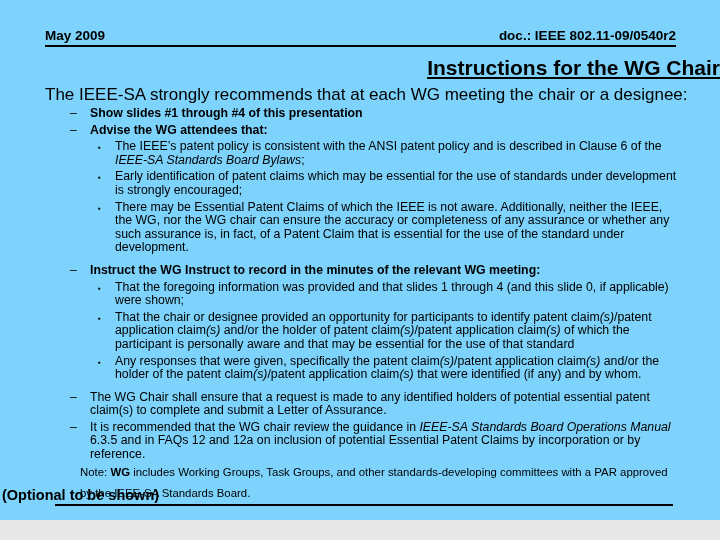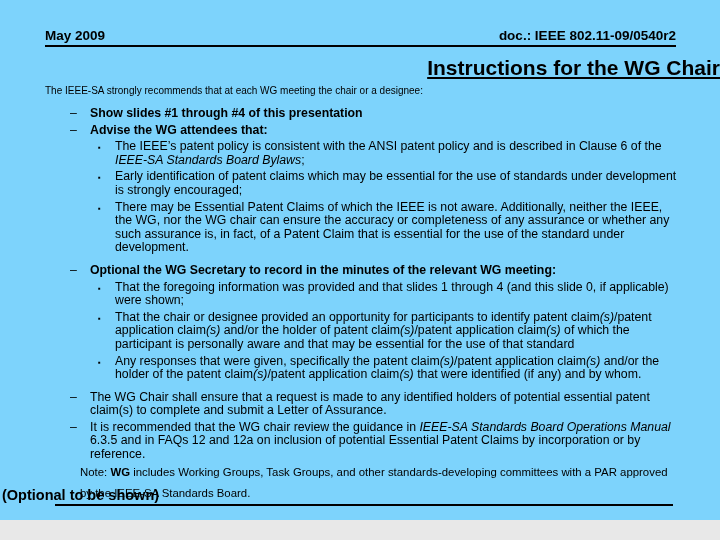--- a/index.html
+++ b/index.html
@@ -25,21 +25,21 @@
   
   .title{
     position:absolute;top:56px;left:0;right:0;
     text-align:right;
     font-size:21px;font-weight:bold;
     text-decoration:underline;
   }
   
   .intro{
     position:absolute;top:85px;left:45px;right:30px;
-    font-size:10px;
+    font-size:17px;
   }
   
   .body{
     position:absolute;top:104px;left:45px;width:632px;
     font-size:12.3px;line-height:13.6px;
   }
   .li{position:relative;margin-top:3px;}
   .li.gap{margin-top:9px;}
   .li.bold .text{font-weight:bold;}
   .marker{position:absolute;top:0;}
@@ -101,21 +101,21 @@
       <div class="li level2">
         <span class="marker">▪</span>
         <span class="text"><span>Early identification of patent claims which may be essential for the use of standards under development is strongly encouraged;</span></span>
       </div>
       <div class="li level2">
         <span class="marker">▪</span>
         <span class="text"><span>There may be Essential Patent Claims of which the IEEE is not aware. Additionally, neither the IEEE, the WG, nor the WG chair can ensure the accuracy or completeness of any assurance or whether any such assurance is, in fact, of a Patent Claim that is essential for the use of the standard under development.</span></span>
       </div>
       <div class="li level1 gap bold">
         <span class="marker">–</span>
-        <span class="text"><span>Optional the WG Secretary to record in the minutes of the relevant WG meeting:</span></span>
+        <span class="text"><span>Instruct the WG Instruct to record in the minutes of the relevant WG meeting:</span></span>
       </div>
       <div class="li level2">
         <span class="marker">▪</span>
         <span class="text"><span>That the foregoing information was provided and that slides 1 through 4 (and this slide 0, if applicable) were shown;</span></span>
       </div>
       <div class="li level2">
         <span class="marker">▪</span>
         <span class="text"><span>That the chair or designee provided an opportunity for participants to identify patent claim</span><span style="font-style: italic;">(s)</span><span>/patent application claim</span><span style="font-style: italic;">(s)</span><span> and/or the holder of patent claim</span><span style="font-style: italic;">(s)</span><span>/patent application claim</span><span style="font-style: italic;">(s)</span><span> of which the participant is personally aware and that may be essential for the use of that standard</span></span>
       </div>
       <div class="li level2">

